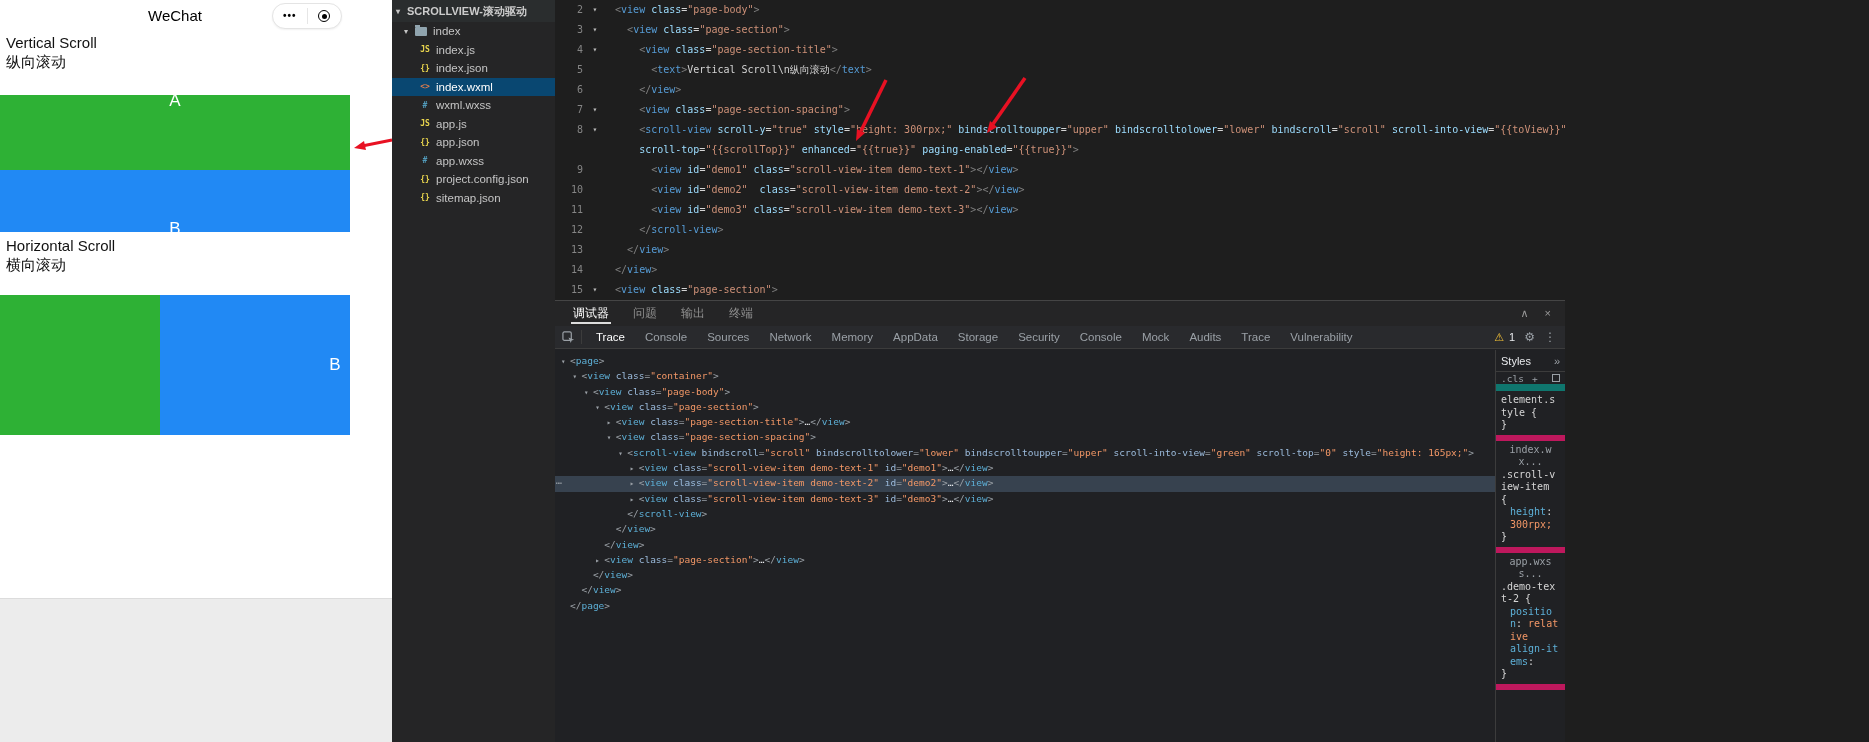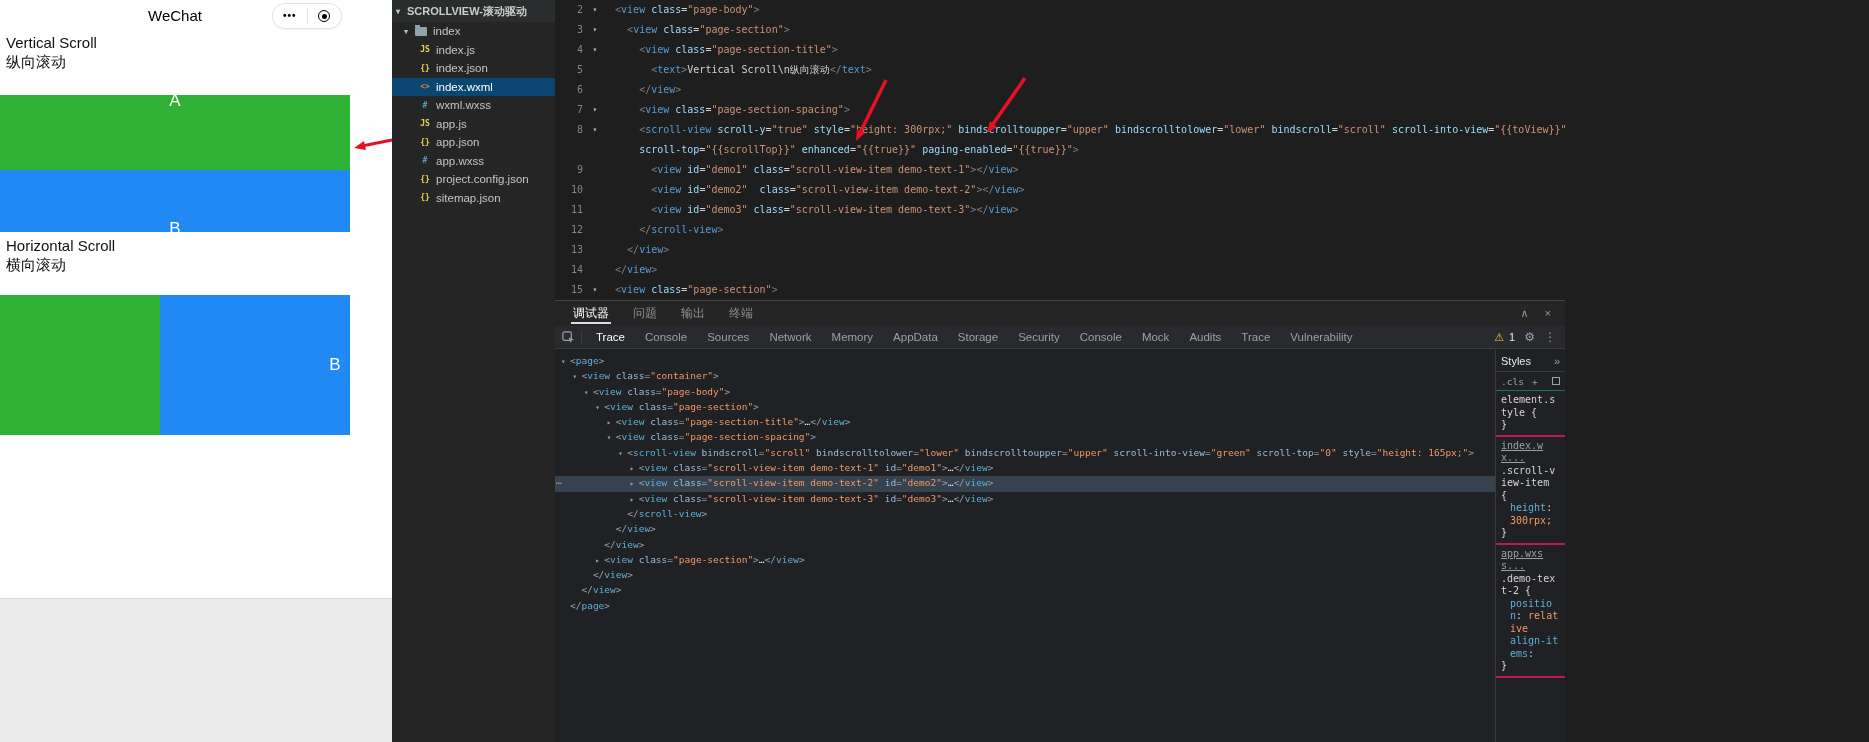--- a/index.html
+++ b/index.html
@@ -75,25 +75,25 @@
   .tree{flex:1;overflow:hidden;padding-top:4px;font:9.5px/14.3px "DejaVu Sans Mono",monospace}
   .tree-row{white-space:pre;padding-left:6px;position:relative}
   .tree-row.sel{background:#37424f}
   .tr-arrow{display:inline-block;width:9px;color:#9aa0a6;font-size:7.5px}
   .row-dots{position:absolute;left:1px;top:0;color:#9aa0a6}
   .tree .c-br{color:#9aa0a6}.tree .c-tag{color:#5db0d7}.tree .c-attr{color:#9bbbdc}
   .tree .c-eq{color:#9aa0a6}.tree .c-str{color:#f29766}.tree .c-txt{color:#e8eaed}.tree .c-ell{color:#e8eaed}
   .styles{width:70px;border-left:1px solid #3c3c3c;display:flex;flex-direction:column}
   .st-head{height:22px;display:flex;align-items:center;padding:0 5px;color:#e8eaed;font-size:11px;border-bottom:1px solid #3c3c3c;flex:none}
   .st-head .more{margin-left:auto;color:#9aa0a6}
-  .st-filter{height:19px;display:flex;align-items:center;gap:8px;padding:0 5px;color:#9aa0a6;border-bottom:1px solid #0f766e;font:9.5px "DejaVu Sans Mono",monospace;flex:none}
+  .st-filter{height:19px;display:flex;align-items:center;gap:8px;padding:0 5px;color:#9aa0a6;border-bottom:7px solid #0f766e;font:9.5px "DejaVu Sans Mono",monospace;flex:none}
   .st-box{width:8px;height:8px;border:1px solid #9aa0a6;margin-left:auto}
   .st-body{flex:1;overflow:hidden;font:10px/12.5px "DejaVu Sans Mono",monospace;color:#d5d5d5}
-  .rule{padding:3px 5px;border-bottom:2px solid #be185d;word-break:break-all;white-space:normal}
-  .rule-link{text-align:left;color:#9aa0a6;text-decoration:underline}
+  .rule{padding:3px 5px;border-bottom:6px solid #be185d;word-break:break-all;white-space:normal}
+  .rule-link{text-align:center;color:#9aa0a6;}
   .prop{padding-left:9px}
   .pname{color:#5db0d7}.pval{color:#f29766}.c-brace{color:#d5d5d5}
 
   .arrows{position:absolute;left:0;top:0;pointer-events:none;z-index:50}
 </style>
 </head>
 <body>
 
 <div class="sim">
   <div class="phone">

